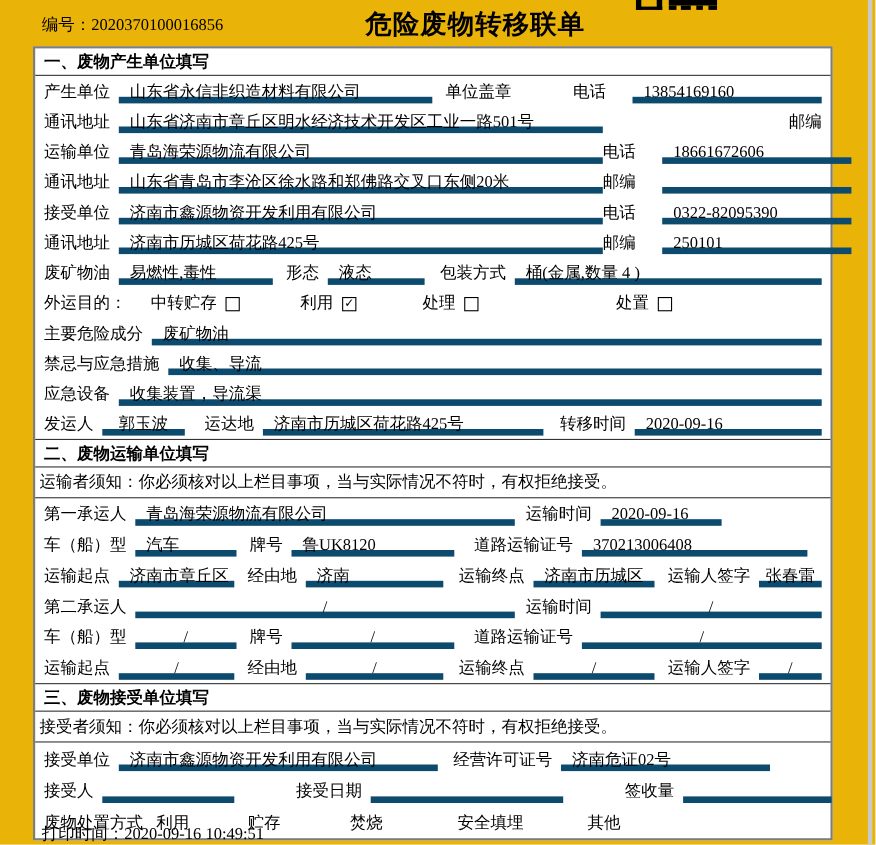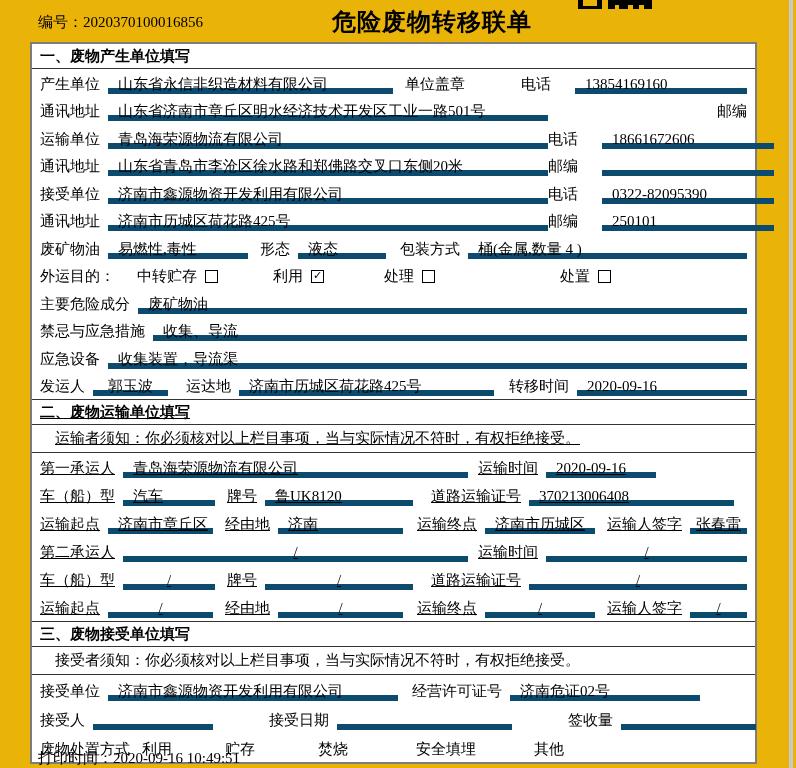--- a/index.html
+++ b/index.html
@@ -7,21 +7,21 @@
          font-family:"Liberation Serif","DejaVu Serif",serif;color:#000;}
   .serial{position:absolute;left:38px;top:13px;font-size:15px;white-space:nowrap;}
   .form-title{position:absolute;left:332px;top:6px;font-size:24px;font-weight:bold;letter-spacing:1px;white-space:nowrap;}
   .qr-frag{position:absolute;left:578px;top:0;}
   .win-strip{position:absolute;right:3px;top:0;width:4px;height:768px;background:#c9c9c9;}
   .form-table{position:absolute;left:30px;top:42px;width:727px;border:2px solid #7d7d7d;
               display:flex;flex-direction:column;box-sizing:border-box;background:#fff;}
   .sec-header{height:24px;display:flex;align-items:center;padding:0 8px;font-size:15px;font-weight:bold;
               border-bottom:1.5px solid #333;flex:none;text-align:center;}
   .sec-header.mid{border-top:1.5px solid #333;}
-  .notice{height:27px;display:flex;align-items:center;padding:0 23px;font-size:15px;
+  .notice{height:27px;display:flex;align-items:center;padding:0 4px;font-size:15px;
           border-bottom:1.5px solid #333;flex:none;white-space:nowrap;}
   .row{height:24.5px;display:flex;align-items:flex-end;padding:0 8px 3px 8px;font-size:15px;
        white-space:nowrap;flex:none;box-sizing:content-box;}
   .s2 .row{height:25px;} .s3 .row{height:26px;}
   .lbl{flex:none;margin-right:8px;line-height:19px;}
   .lbl:last-child{margin-right:0;}
   .fld{flex:none;border-bottom:6px solid #0c4a6e;height:19px;line-height:19px;padding:0 4px 0 10px;
        overflow:visible;box-sizing:border-box;}
   .fld.c{text-align:center;padding:0 2px;}
   .fld.grow{flex:1 1 auto;}
@@ -164,21 +164,21 @@
 
     <div class="row">
       <span class="lbl">发运人</span>
       <span class="fld w75 c">郭玉波</span>
       <span class="lbl ml18">运达地</span>
       <span class="fld w255">济南市历城区荷花路425号</span>
       <span class="lbl ml15">转移时间</span>
       <span class="fld grow">2020-09-16</span>
     </div>
 
-    <div class="s2" style="display:flex;flex-direction:column;text-decoration:underline;">
+    <div class="s2" style="display:flex;flex-direction:column;">
     <div class="sec-header mid">二、废物运输单位填写</div>
     <div class="notice">运输者须知：你必须核对以上栏目事项，当与实际情况不符时，有权拒绝接受。</div>
 
     <div class="row">
       <span class="lbl">第一承运人</span>
       <span class="fld w345">青岛海荣源物流有限公司</span>
       <span class="lbl ml25">运输时间</span>
       <span class="fld w110">2020-09-16</span>
     </div>
 

